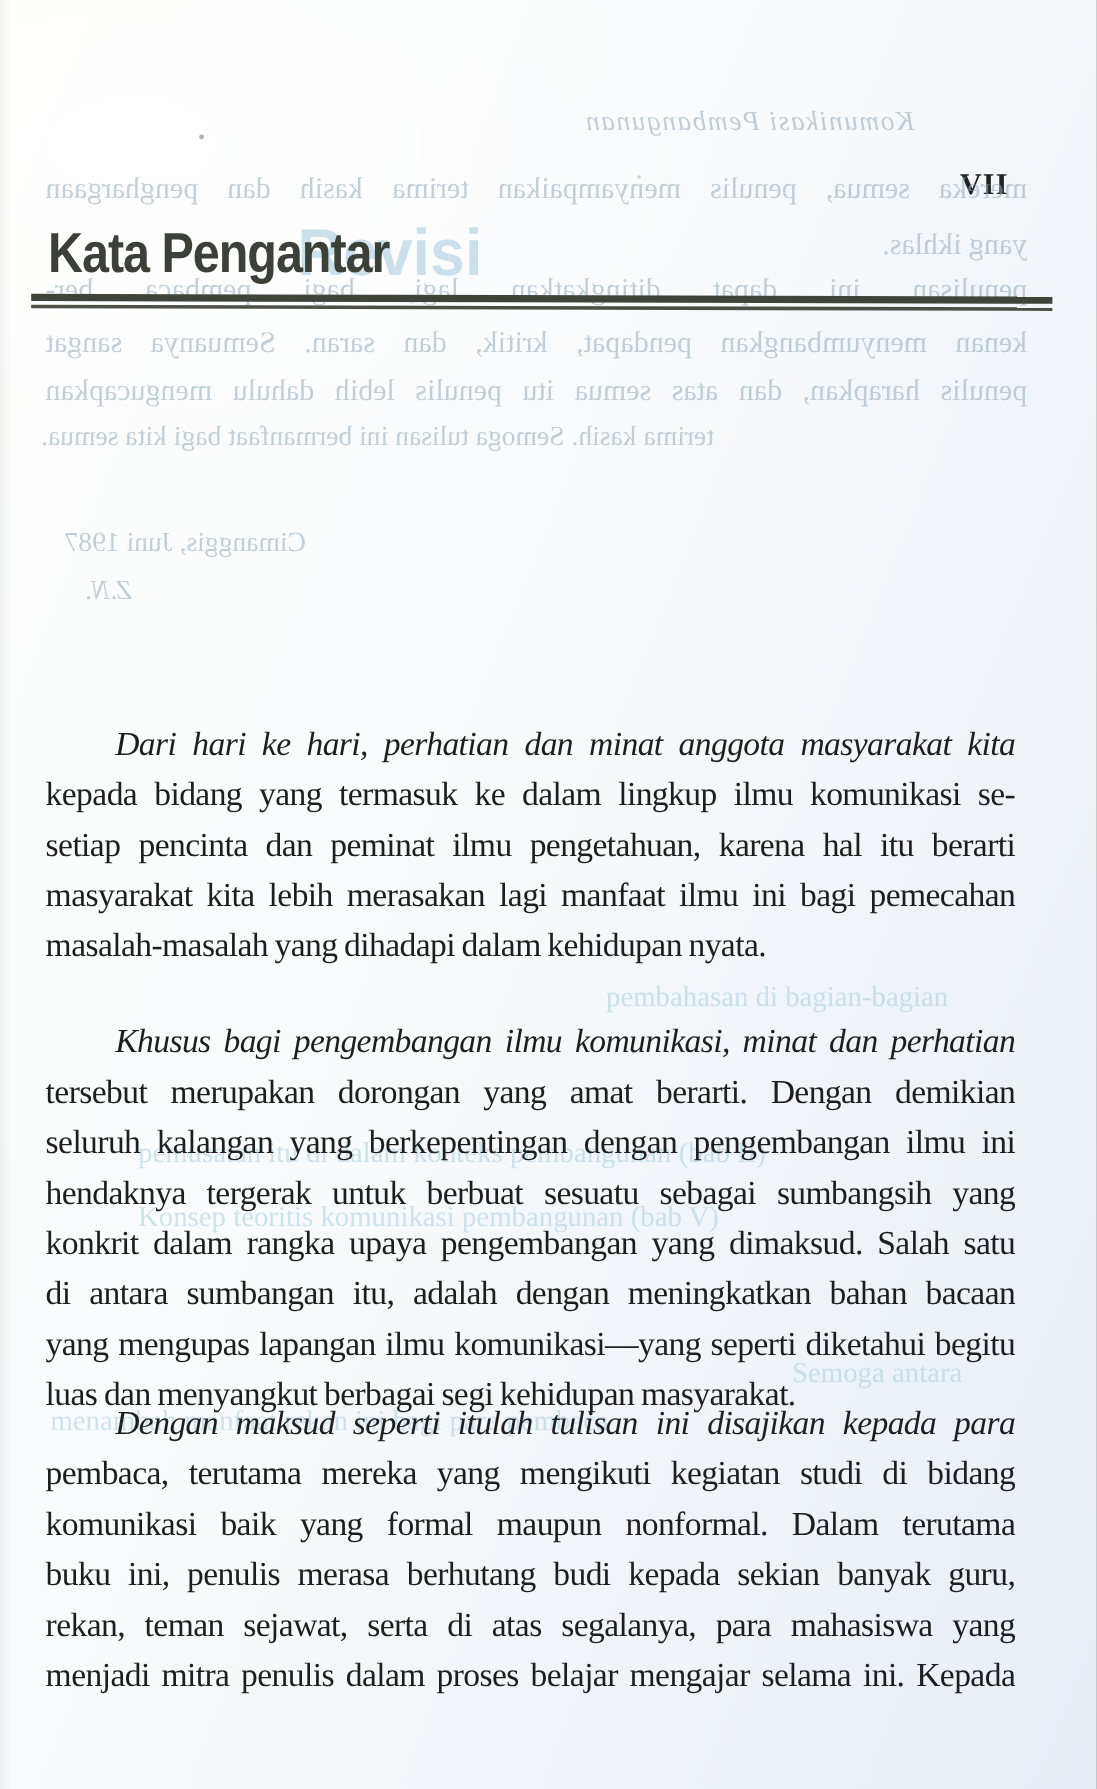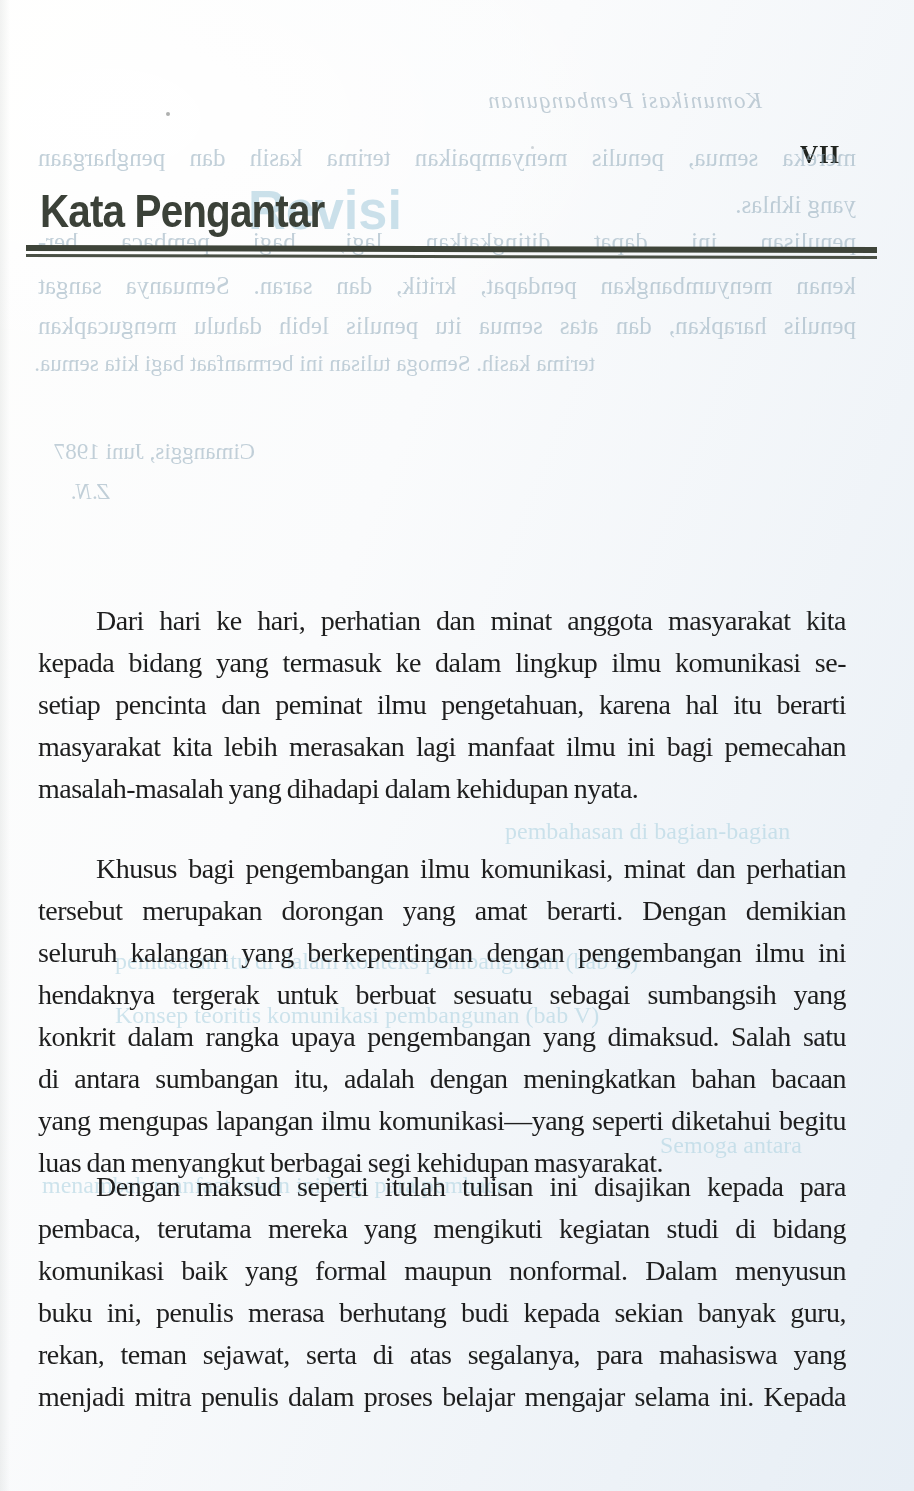--- a/index.html
+++ b/index.html
@@ -76,21 +76,21 @@
   
   .para { position:absolute; left:38px; width:808px; z-index:3; }
   .bline {
     font-size:28px; line-height:42px; height:42px;
     color:#1e1e1e;
     letter-spacing:-0.5px; word-spacing:-1px;
     text-align:justify;
     overflow:hidden;
   }
   .bline.just::after { content:""; display:inline-block; width:100%; height:0; }
-  .bline.indent { text-indent:58px; }
+  .bline.indent { text-indent:58px;font-style:italic; }
 
   .speck { position:absolute; border-radius:50%; background:#6b6f6d; }
   .speck.s1 { left:166px; top:112px; width:4px; height:4px; opacity:.55; }
   .speck.s2 { left:531px; top:146px; width:3px; height:3px; opacity:.4; background:#8b99a3; }
 </style>
 </head>
 <body>
 
 <div class="page">
   <div class="edge-shade"></div>
@@ -142,18 +142,18 @@
     <div class="bline just">hendaknya tergerak untuk berbuat sesuatu sebagai sumbangsih yang</div>
     <div class="bline just">konkrit dalam rangka upaya pengembangan yang dimaksud. Salah satu</div>
     <div class="bline just">di antara sumbangan itu, adalah dengan meningkatkan bahan bacaan</div>
     <div class="bline just">yang mengupas lapangan ilmu komunikasi—yang seperti diketahui begitu</div>
     <div class="bline">luas dan menyangkut berbagai segi kehidupan masyarakat.</div>
   </div>
 
   <div class="para" style="top:1166px;">
     <div class="bline just indent">Dengan maksud seperti itulah tulisan ini disajikan kepada para</div>
     <div class="bline just">pembaca, terutama mereka yang mengikuti kegiatan studi di bidang</div>
-    <div class="bline just">komunikasi baik yang formal maupun nonformal. Dalam menyusun</div>
+    <div class="bline just">komunikasi baik yang formal maupun nonformal. Dalam terutama</div>
     <div class="bline just">buku ini, penulis merasa berhutang budi kepada sekian banyak guru,</div>
     <div class="bline just">rekan, teman sejawat, serta di atas segalanya, para mahasiswa yang</div>
     <div class="bline just">menjadi mitra penulis dalam proses belajar mengajar selama ini. Kepada</div>
   </div>
 </div>
 
 </body></html>

